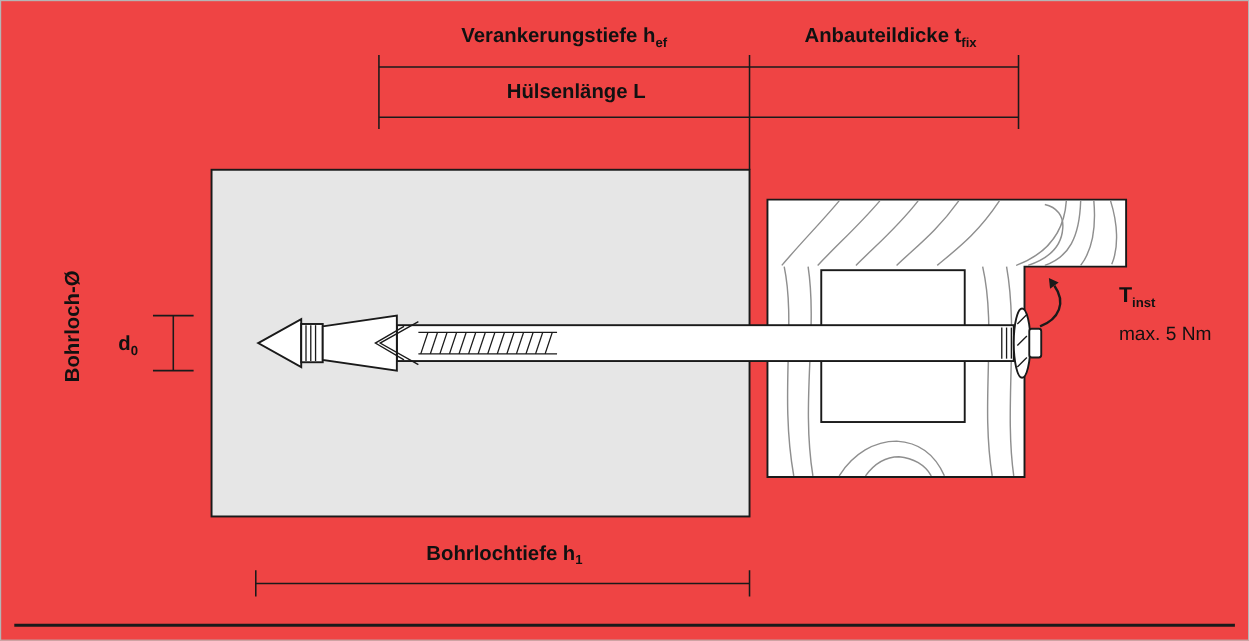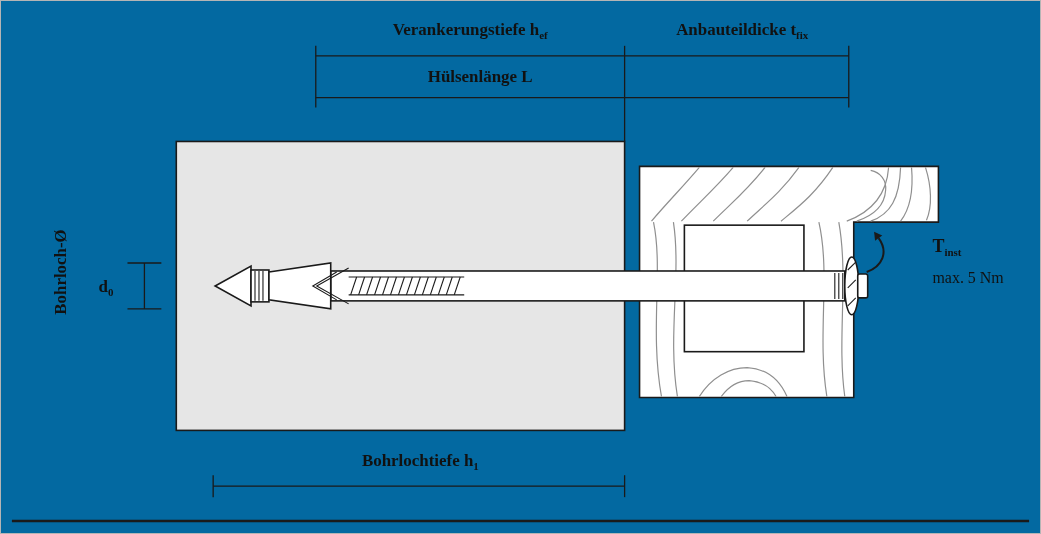--- a/index.html
+++ b/index.html
@@ -1,22 +1,22 @@
 <!DOCTYPE html>
 <html><head>
 <meta charset="utf-8">
 <style>
   html,body{margin:0;padding:0;background:#ffffff;}
   #canvas{
     position:relative;
     width:1041px;height:534px;
     box-sizing:border-box;
     border:1px solid #b5b5b5;
-    background:#0369a1;
-    font-family:Liberation Serif, serif;
+    background:#ef4444;
+    font-family:Liberation Sans, sans-serif;
   }
   svg{display:block;width:100%;height:100%;}
   .dim-label{font-size:17px;font-weight:700;fill:#111111;}
   .sub{font-size:11px;font-weight:700;}
   .value-label{font-size:16px;font-weight:400;fill:#111111;}
   .dimline{stroke:#1a1a1a;stroke-width:1.3;fill:none;}
   .outline{stroke:#1a1a1a;stroke-width:1.6;fill:#ffffff;}
   .thin{stroke:#1a1a1a;stroke-width:1.1;fill:none;}
   .grain{stroke:#8f8f8f;stroke-width:1.2;fill:none;}
 </style>

